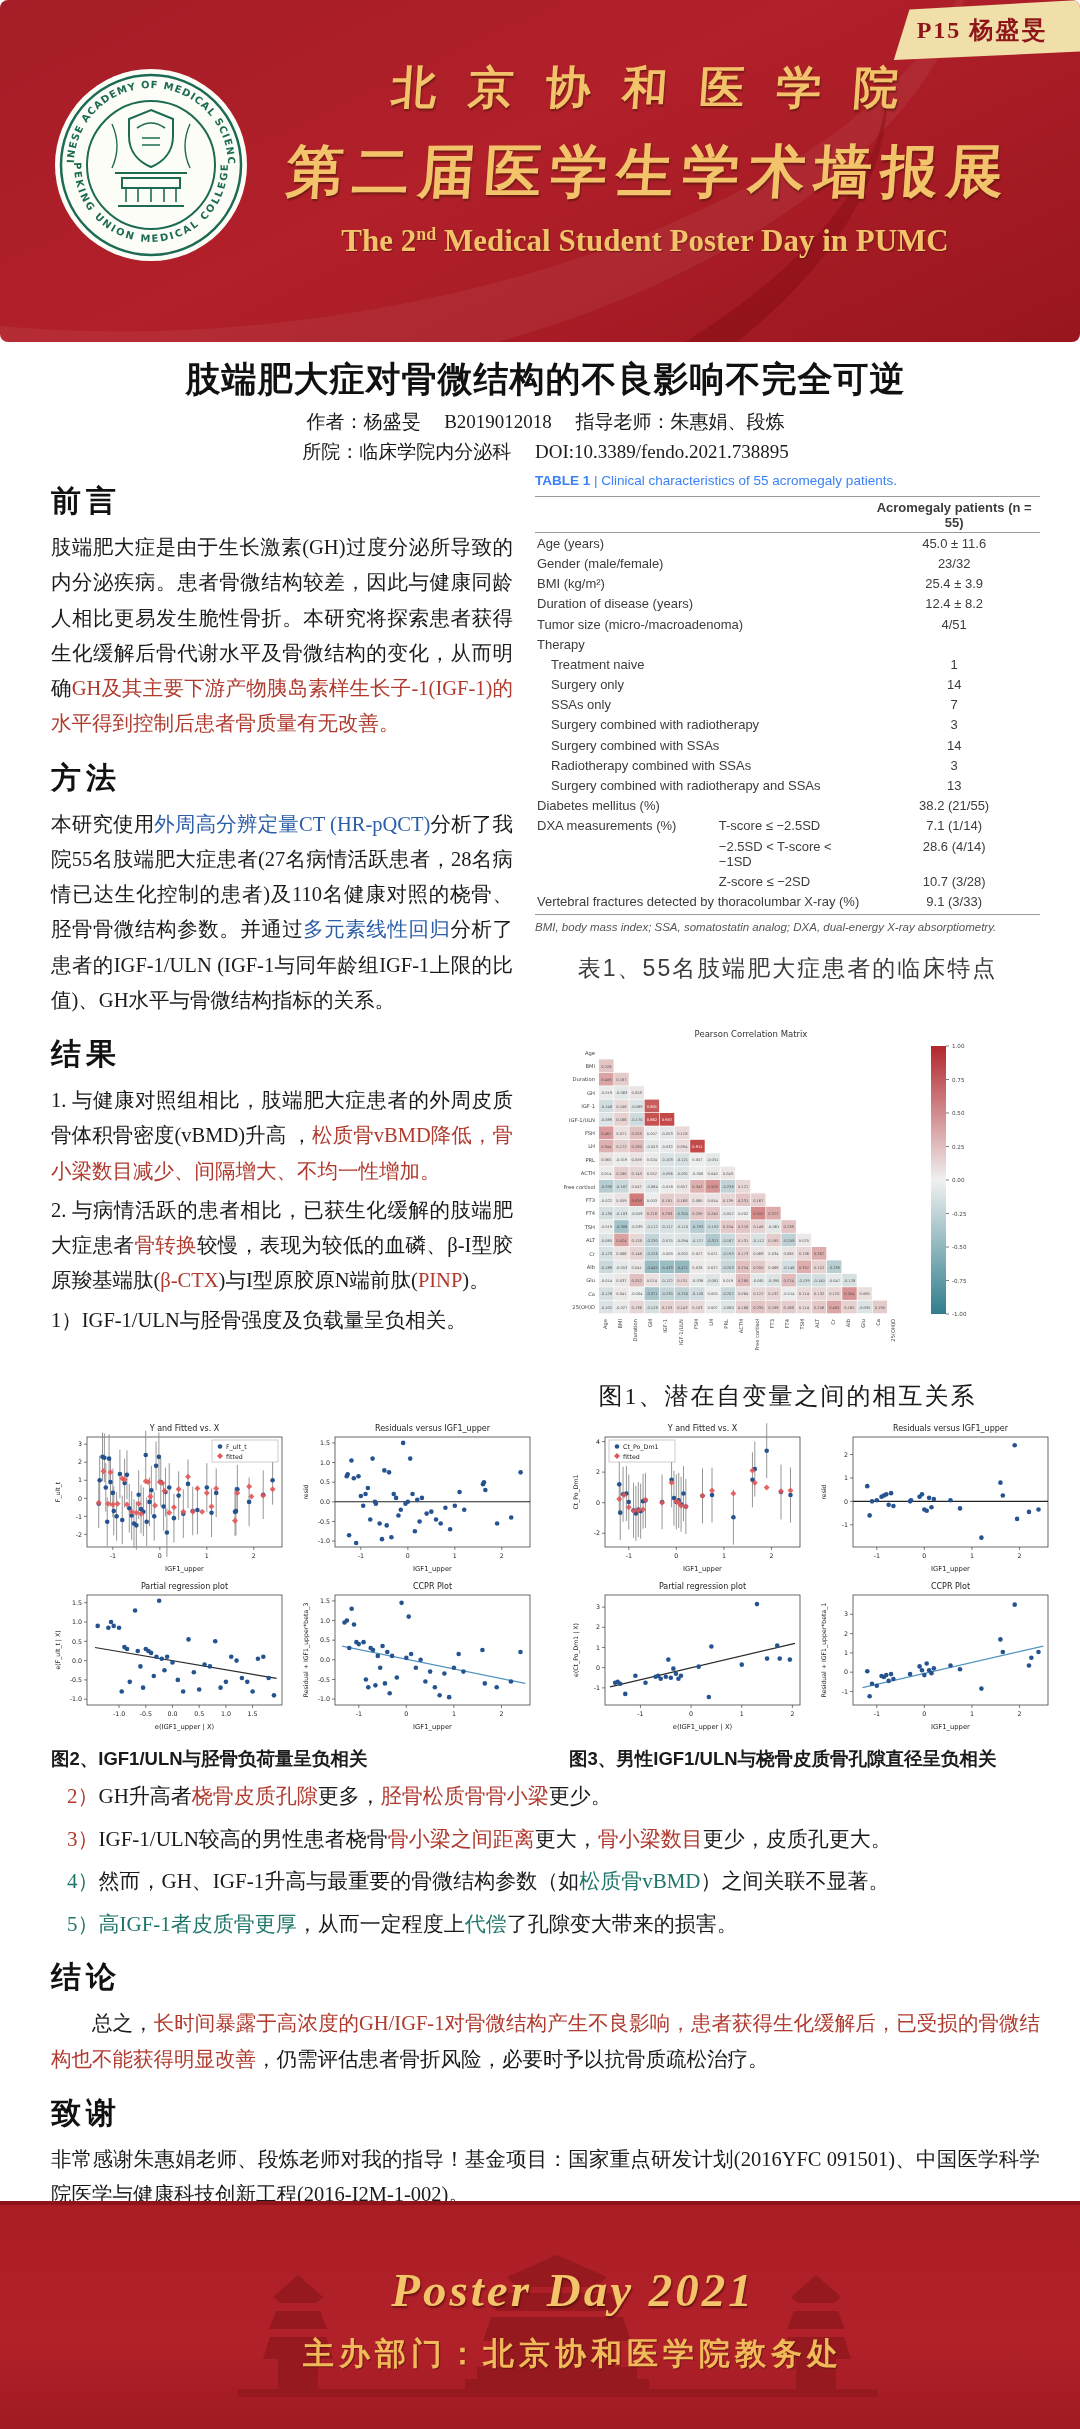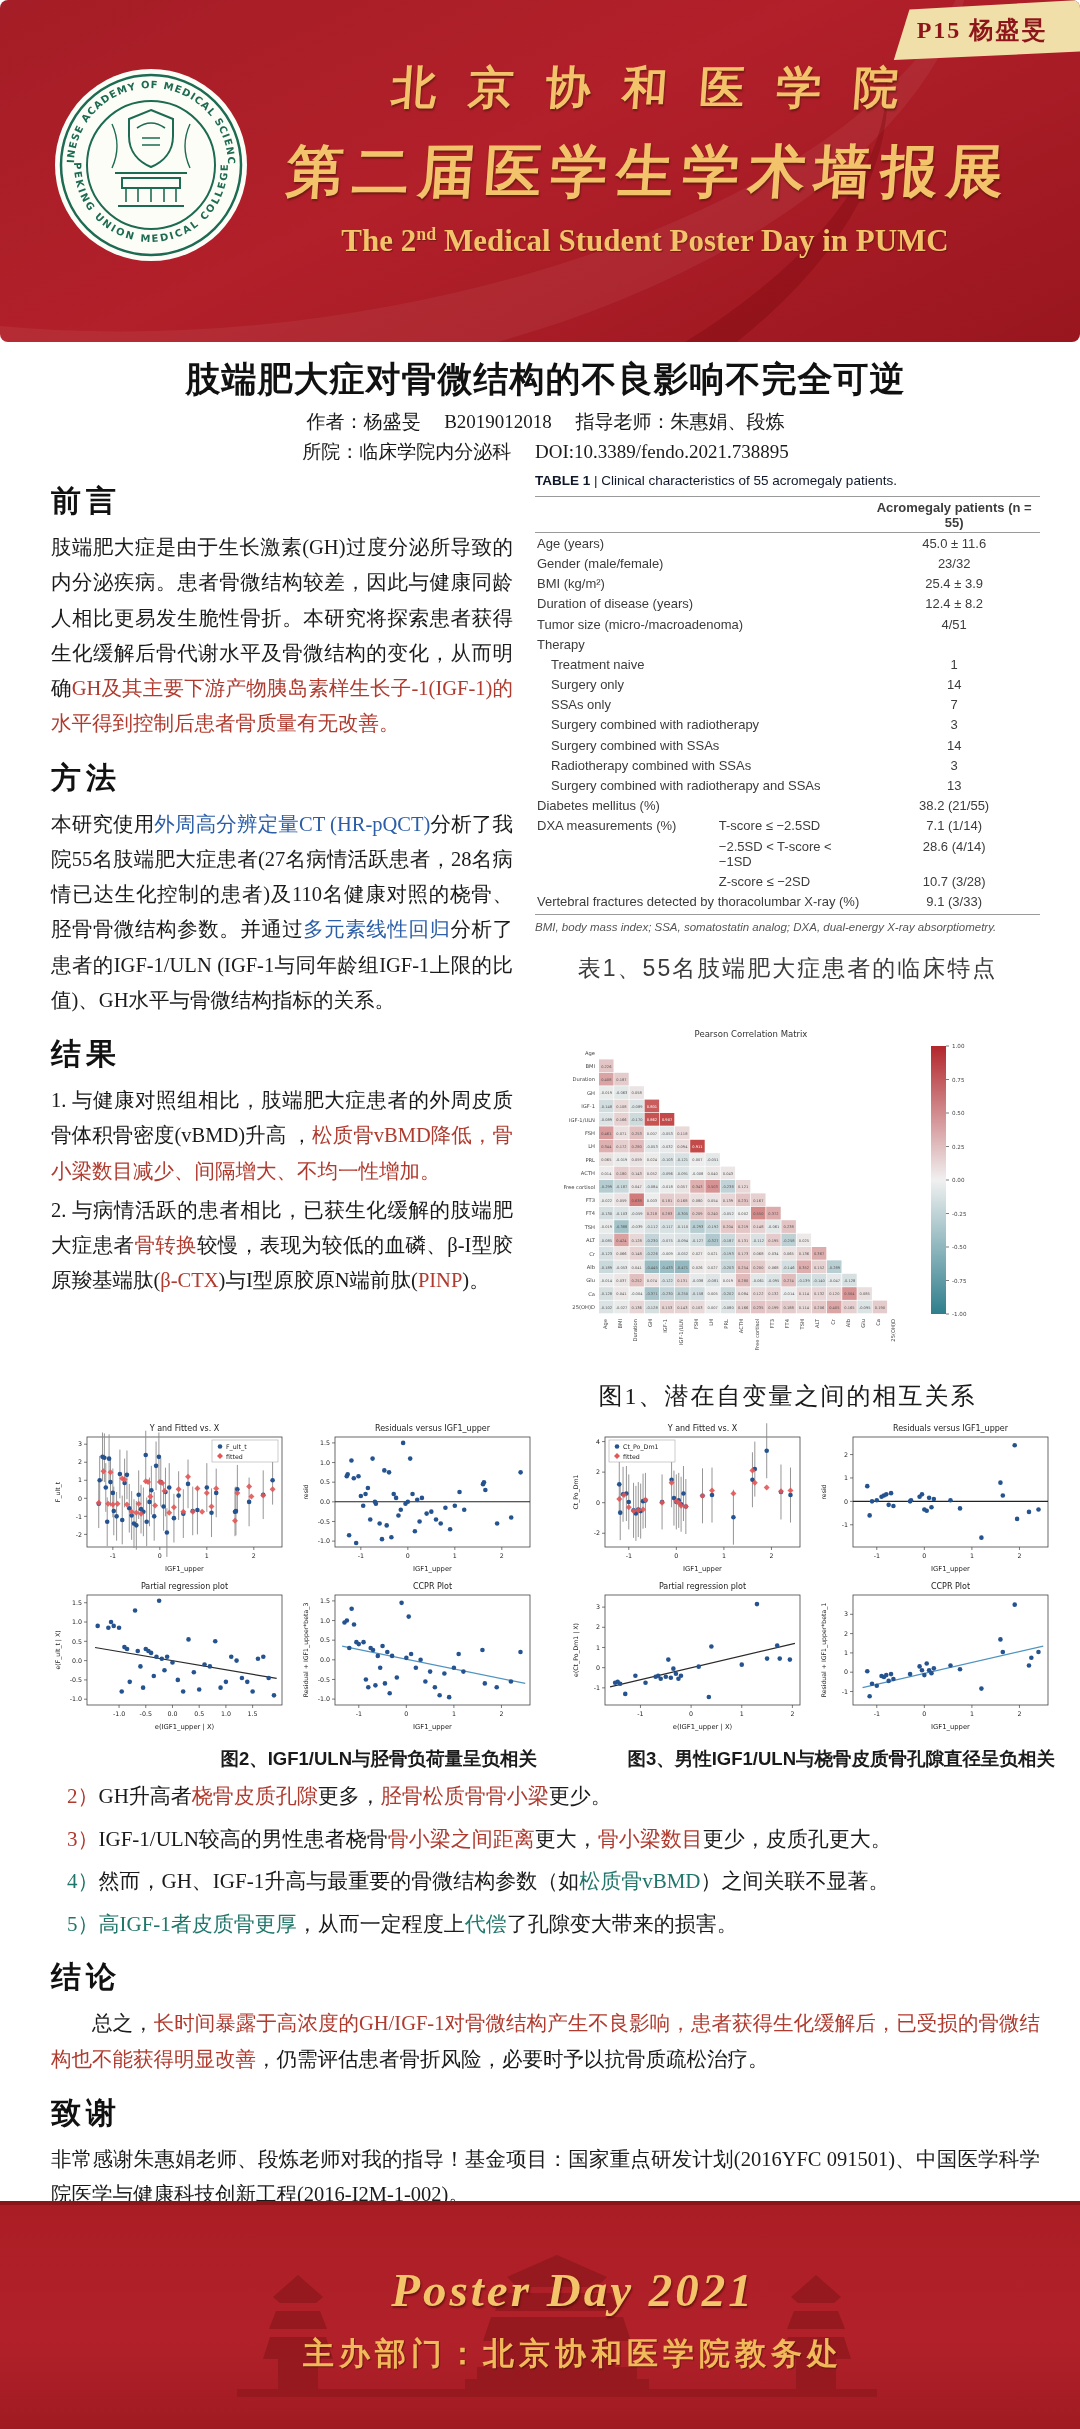--- a/index.html
+++ b/index.html
@@ -26,37 +26,37 @@
   .content{position:relative;padding:6px 40px 0 51px;}
   .main-title{font-family:"Liberation Sans","DejaVu Sans",sans-serif;font-weight:900;font-size:35px;
     text-align:center;letter-spacing:1px;margin:8px 0 6px 0;color:#111;}
   .byline{font-size:19px;text-align:center;margin:4px 0;}
   .sec-h{font-size:30px;font-weight:bold;letter-spacing:5px;margin:16px 0 8px 0;color:#111;}
   .body-t{font-size:20.5px;line-height:1.72;text-align:justify;margin:4px 0;}
   .c-red{color:#b03a2e;} .c-blue{color:#2b5ea7;} .c-teal{color:#20766a;}
   .right-float{float:right;width:505px;margin:4px 0 10px 22px;}
   
   .t1{font-family:"Liberation Sans","DejaVu Sans",sans-serif;color:#3c3c3c;}
-  .t1-title{font-size:13.5px;margin-bottom:8px;color:#0f172a;}
+  .t1-title{font-size:13.5px;margin-bottom:8px;color:#3b82f6;}
   .t1-title b{font-weight:bold;}
   table.t1tab{width:100%;border-collapse:collapse;font-size:13px;}
   table.t1tab td{padding:2.6px 2px;vertical-align:top;}
   .t1-head td{font-weight:bold;border-top:1.5px solid #9a9a9a;border-bottom:1.5px solid #9a9a9a;padding:6px 2px;}
   td.val{text-align:center;width:34%;}
   td.sub{width:30%;}
   .ind{padding-left:16px !important;}
   .t1-foot{font-size:11.5px;font-style:italic;color:#555;border-top:1.5px solid #9a9a9a;margin-top:2px;padding-top:6px;}
   .zh-caption{font-size:23px;text-align:center;margin-top:20px;letter-spacing:2px;}
   .fig1-caption{font-size:24px;text-align:center;margin-top:12px;letter-spacing:2px;}
   
   .figs-row{clear:both;display:flex;gap:32px;margin-top:8px;}
   .figure{flex:1;}
   .fig-grid{display:grid;grid-template-columns:238px 238px;gap:2px 10px;justify-content:center;}
   .fig-caption{font-family:"Liberation Sans","DejaVu Sans",sans-serif;font-weight:bold;
-    font-size:18.5px;text-align:right;margin-top:10px;}
+    font-size:18.5px;text-align:left;margin-top:10px;}
   .finding{font-size:21px;line-height:1.6;margin:9px 16px;}
   .indent2{text-indent:2em;}
   
   .footer{position:absolute;left:0;bottom:0;width:1080px;height:224px;
     background:linear-gradient(180deg,#ab1d24 0%,#b2212a 60%,#a01a22 100%);border-top:4px solid #8c151a;overflow:hidden;padding-left:33px;}
   .f-build{position:absolute;left:50%;bottom:0;transform:translateX(-50%);}
   .f-script{position:relative;text-align:center;margin-top:58px;font-size:47px;font-weight:bold;font-style:italic;
     color:#f3c469;letter-spacing:3px;text-shadow:1px 2px 2px rgba(60,10,0,0.6);}
   .f-org{position:relative;text-align:center;margin-top:16px;font-size:31px;font-weight:bold;color:#f0b95a;
     letter-spacing:5px;font-family:"Liberation Sans","DejaVu Sans",sans-serif;text-shadow:1px 1px 1px rgba(60,10,0,0.5);}
@@ -655,20 +655,21 @@
             <line x1="411" y1="288" x2="414" y2="288" stroke="#444" stroke-width="0.7"></line>
             <text x="417" y="290" font-size="5.6" fill="#444">-1.00</text>
           </svg></div>
       <div class="fig1-caption">图1、潜在自变量之间的相互关系</div>
     </div>
 
     <div class="sec-h">结果</div>
     <div id="resultItems">
         <div class="body-t"><span>1.  与健康对照组相比，肢端肥大症患者的外周皮质骨体积骨密度(vBMD)升高 ，</span><span class="c-red">松质骨vBMD降低，骨小梁数目减少、间隔增大、不均一性增加。</span></div>
         <div class="body-t"><span>2.  与病情活跃的患者相比，已获生化缓解的肢端肥大症患者</span><span class="c-red">骨转换</span><span>较慢，表现为较低的血磷、β-I型胶原羧基端肽(</span><span class="c-red">β-CTX</span><span>)与I型原胶原N端前肽(</span><span class="c-red">PINP</span><span>)。</span></div>
+        <div class="body-t"><span>1）IGF-1/ULN与胫骨强度及负载量呈负相关。</span></div>
       </div>
 
     <div class="figs-row">
       <div class="figure">
         <div class="fig-grid" id="fig2">
             <div><svg width="238" height="152" viewBox="0 0 238 152">
                 <rect x="36" y="15" width="195" height="110" fill="#fff" stroke="#444" stroke-width="0.8"></rect>
                 <line x1="61.8433734939759" y1="125" x2="61.8433734939759" y2="128" stroke="#444" stroke-width="0.7"></line>
                 <text x="61.8433734939759" y="136" font-size="6.3" fill="#222" text-anchor="middle">-1</text>
                 <line x1="108.83132530120481" y1="125" x2="108.83132530120481" y2="128" stroke="#444" stroke-width="0.7"></line>

